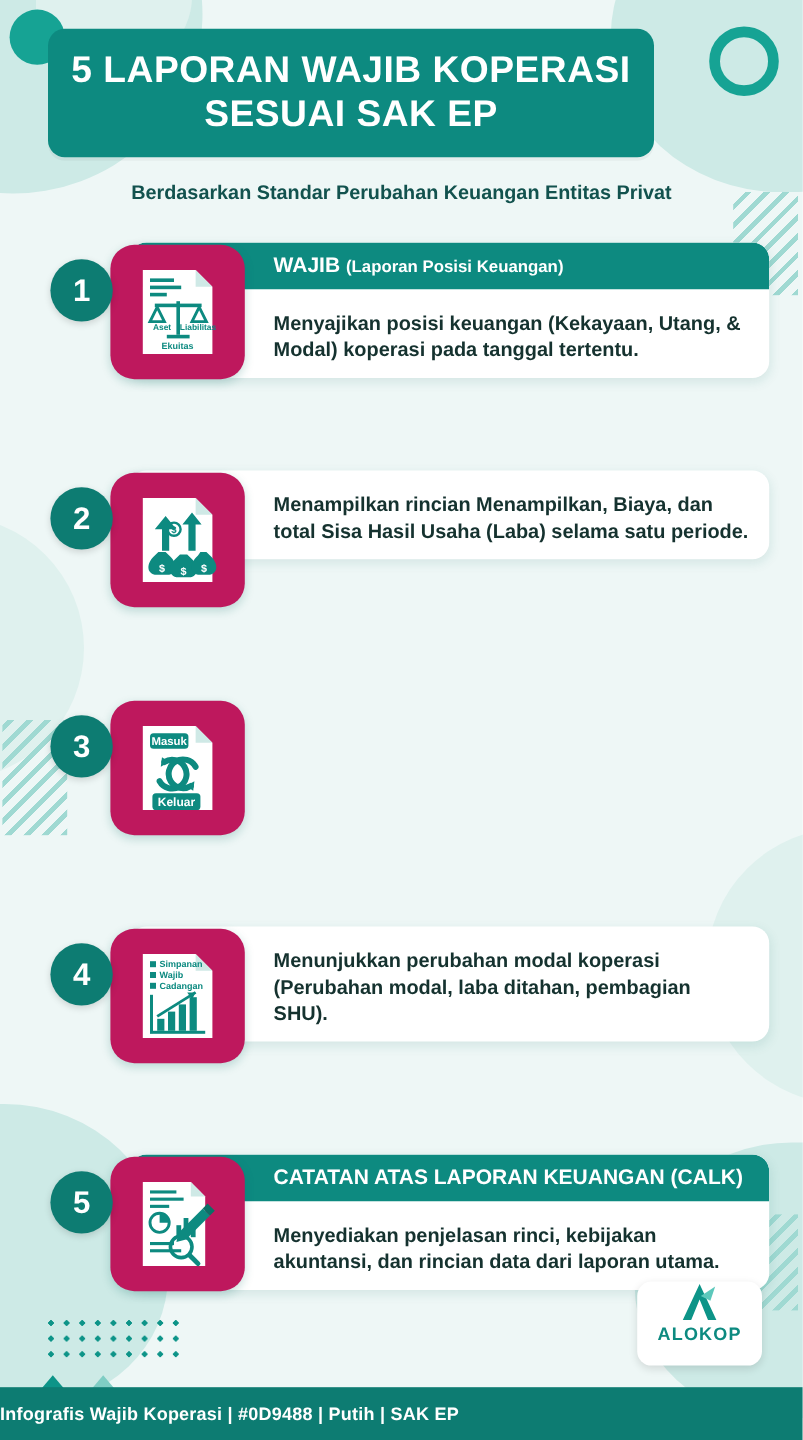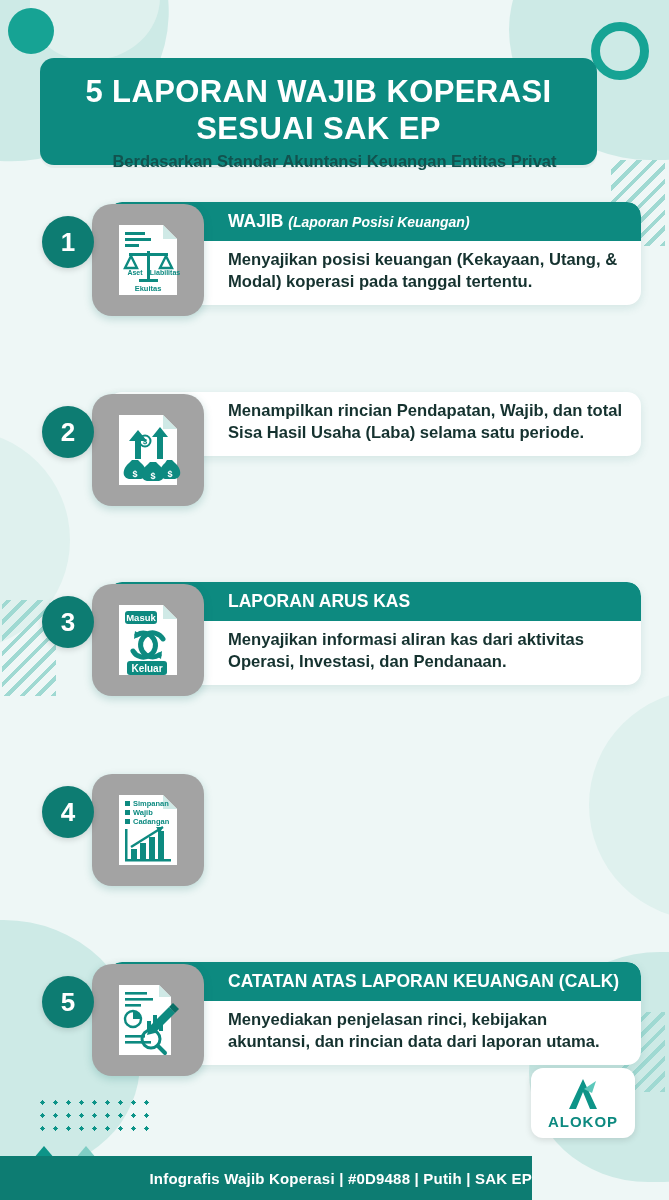--- a/index.html
+++ b/index.html
@@ -103,22 +103,22 @@
     bottom: 28px; left: 64px;
     width: 0; height: 0;
     border-left: 22px solid transparent;
     border-right: 22px solid transparent;
     border-bottom: 26px solid #7fcdc4;
   }
 
   
   .header-band {
     position: absolute;
-    top: 58px; left: 40px;
-    width: 557px;
+    top: 24px; left: 40px;
+    width: 505px;
     background: #0d8a80;
     border-radius: 14px;
     padding: 16px 18px 18px;
     text-align: center;
     box-shadow: 0 3px 0 rgba(0,0,0,0.04);
   }
   .header-band h1 {
     color: #ffffff;
     font-size: 31px;
     line-height: 1.18;
@@ -157,36 +157,35 @@
     color: #ffffff;
     padding: 9px 14px 9px 120px;
     font-size: 17.5px;
     font-weight: bold;
     border-radius: 14px 14px 0 0;
     white-space: nowrap;
   }
   .card-head .sub {
     font-size: 14px;
     font-weight: bold;
-    font-style: italic;
   }
   .card-body {
-    padding: 8px 16px 12px 120px;
+    padding: 18px 16px 12px 120px;
     color: #15322f;
     font-size: 16.6px;
     line-height: 1.33;
     font-weight: bold;
   }
 
   
   .icon-tile {
     position: absolute;
     left: 92px; top: 8px;
     width: 112px; height: 112px;
-    background: #a3a3a3;
+    background: #be185d;
     border-radius: 20px;
     display: flex; align-items: center; justify-content: center;
     box-shadow: 0 3px 8px rgba(13,110,100,0.22);
     z-index: 3;
   }
 
   
   .num-badge {
     position: absolute;
     left: 42px; top: 20px;
@@ -202,40 +201,40 @@
   }
 
   
   .logo {
     position: absolute;
     right: 34px; bottom: 62px;
     width: 104px; height: 70px;
     background: #ffffff;
     border-radius: 12px;
     display: flex; flex-direction: column;
-    align-items: center; justify-content: center;
+    align-items: center; 
     box-shadow: 0 2px 7px rgba(0,0,0,0.12);
   }
   .logo .mark { width: 40px; height: 34px; }
   .logo .name {
     margin-top: 2px;
     color: #0d8a80;
     font-size: 15px;
     font-weight: bold;
     letter-spacing: 1px;
   }
 
   
   .footer {
     position: absolute;
     left: 0; bottom: 0;
-    width: 532px; height: 44px;
+    width: 669px; height: 44px;
     background: #0d7c72;
     color: #ffffff;
-    display: flex; align-items: center; justify-content: flex-end;
+    display: flex; align-items: center; justify-content: flex-start;
     font-size: 15px;
     font-weight: bold;
     letter-spacing: 0.2px;
   }
 </style>
 </head>
 <body>
 
 <div class="page">
 
@@ -252,21 +251,21 @@
   <div class="bg hatch hatch-r1"></div>
   <div class="bg hatch hatch-l1"></div>
   <div class="bg hatch hatch-r2"></div>
   <div class="bg dotgrid dotgrid-bl"></div>
   <div class="bg arrow-bl"></div>
   <div class="bg arrow-bl2"></div>
 
   <div class="header-band">
     <h1>5 LAPORAN WAJIB KOPERASI SESUAI SAK EP</h1>
   </div>
-  <div class="subtitle">Berdasarkan Standar Akuntansi Keuangan Entitas Privat</div>
+  <div class="subtitle">Berdasarkan Standar Perubahan Keuangan Entitas Privat</div>
 
   <div class="rows">
 
     <div class="row">
       <div class="card">
         <div class="card-head">
           <span>WAJIB</span>
           <span class="sub">(Laporan Posisi Keuangan)</span>
         </div>
         <div class="card-body">Menyajikan posisi keuangan (Kekayaan, Utang, &amp; Modal) koperasi pada tanggal tertentu.</div>
@@ -286,21 +285,21 @@
           <text x="30" y="58" font-size="7" font-weight="bold" fill="#0d8a80" font-family="Liberation Sans, sans-serif" text-anchor="middle">Aset</text>
           <text x="60" y="58" font-size="7" font-weight="bold" fill="#0d8a80" font-family="Liberation Sans, sans-serif" text-anchor="middle">Liabilitas</text>
           <text x="43" y="74" font-size="7.5" font-weight="bold" fill="#0d8a80" font-family="Liberation Sans, sans-serif" text-anchor="middle">Ekuitas</text>
         </svg>
       </div>
       <div class="num-badge">1</div>
     </div>
 
     <div class="row">
       <div class="card">
-        <div class="card-body">Menampilkan rincian Pendapatan, Wajib, dan total Sisa Hasil Usaha (Laba) selama satu periode.</div>
+        <div class="card-body">Menampilkan rincian Menampilkan, Biaya, dan total Sisa Hasil Usaha (Laba) selama satu periode.</div>
       </div>
       <div class="icon-tile">
         <svg width="86" height="86" viewBox="0 0 86 86">
           <path d="M14 8 h44 l14 14 v56 H14 Z" fill="#ffffff"></path>
           <path d="M58 8 l14 14 h-14 Z" fill="#cfe9e6"></path>
           <path d="M30 52 V34 l-6 0 l9 -11 l9 11 l-6 0 v18 Z" fill="#0d8a80"></path>
           <path d="M52 52 V30 l-5 0 l8 -10 l8 10 l-5 0 v22 Z" fill="#0d8a80"></path>
           <circle cx="40" cy="34" r="5.5" fill="none" stroke="#0d8a80" stroke-width="2"></circle>
           <text x="40" y="37" font-size="8" font-weight="bold" fill="#0d8a80" font-family="Liberation Sans, sans-serif" text-anchor="middle">$</text>
           <g fill="#0d8a80">
@@ -310,46 +309,40 @@
           </g>
           <text x="30" y="70" font-size="9" font-weight="bold" fill="#ffffff" font-family="Liberation Sans, sans-serif" text-anchor="middle">$</text>
           <text x="48" y="72" font-size="9" font-weight="bold" fill="#ffffff" font-family="Liberation Sans, sans-serif" text-anchor="middle">$</text>
           <text x="65" y="70" font-size="9" font-weight="bold" fill="#ffffff" font-family="Liberation Sans, sans-serif" text-anchor="middle">$</text>
         </svg>
       </div>
       <div class="num-badge">2</div>
     </div>
 
     <div class="row">
-      <div class="card">
-        <div class="card-head">
-          <span>LAPORAN ARUS KAS</span>
-          <span class="sub"></span>
-        </div>
-        <div class="card-body">Menyajikan informasi aliran kas dari aktivitas Operasi, Investasi, dan Pendanaan.</div>
-      </div>
       <div class="icon-tile">
         <svg width="86" height="86" viewBox="0 0 86 86">
           <path d="M14 8 h44 l14 14 v56 H14 Z" fill="#ffffff"></path>
           <path d="M58 8 l14 14 h-14 Z" fill="#cfe9e6"></path>
           <rect x="20" y="14" width="32" height="13" rx="3" fill="#0d8a80"></rect>
           <text x="36" y="24" font-size="9.5" font-weight="bold" fill="#ffffff" font-family="Liberation Sans, sans-serif" text-anchor="middle">Masuk</text>
           <path d="M32 38 a12 12 0 1 1 -4 16" fill="none" stroke="#0d8a80" stroke-width="5" stroke-linecap="round"></path>
           <path d="M54 58 a12 12 0 1 1 4 -16" fill="none" stroke="#0d8a80" stroke-width="5" stroke-linecap="round"></path>
           <path d="M30 34 l6 4 l-7 4 Z" fill="#0d8a80"></path>
           <path d="M56 62 l-6 -4 l7 -4 Z" fill="#0d8a80"></path>
           <rect x="22" y="64" width="40" height="14" rx="3" fill="#0d8a80"></rect>
           <text x="42" y="74.5" font-size="10" font-weight="bold" fill="#ffffff" font-family="Liberation Sans, sans-serif" text-anchor="middle">Keluar</text>
         </svg>
       </div>
       <div class="num-badge">3</div>
     </div>
 
     <div class="row">
       <div class="card">
+        <div class="card-body">Menunjukkan perubahan modal koperasi (Perubahan modal, laba ditahan, pembagian SHU).</div>
       </div>
       <div class="icon-tile">
         <svg width="86" height="86" viewBox="0 0 86 86">
           <path d="M14 8 h44 l14 14 v56 H14 Z" fill="#ffffff"></path>
           <path d="M58 8 l14 14 h-14 Z" fill="#cfe9e6"></path>
           <rect x="20" y="14" width="5" height="5" fill="#0d8a80"></rect>
           <text x="28" y="19" font-size="7.5" font-weight="bold" fill="#0d8a80" font-family="Liberation Sans, sans-serif">Simpanan</text>
           <rect x="20" y="23" width="5" height="5" fill="#0d8a80"></rect>
           <text x="28" y="28" font-size="7.5" font-weight="bold" fill="#0d8a80" font-family="Liberation Sans, sans-serif">Wajib</text>
           <rect x="20" y="32" width="5" height="5" fill="#0d8a80"></rect>

